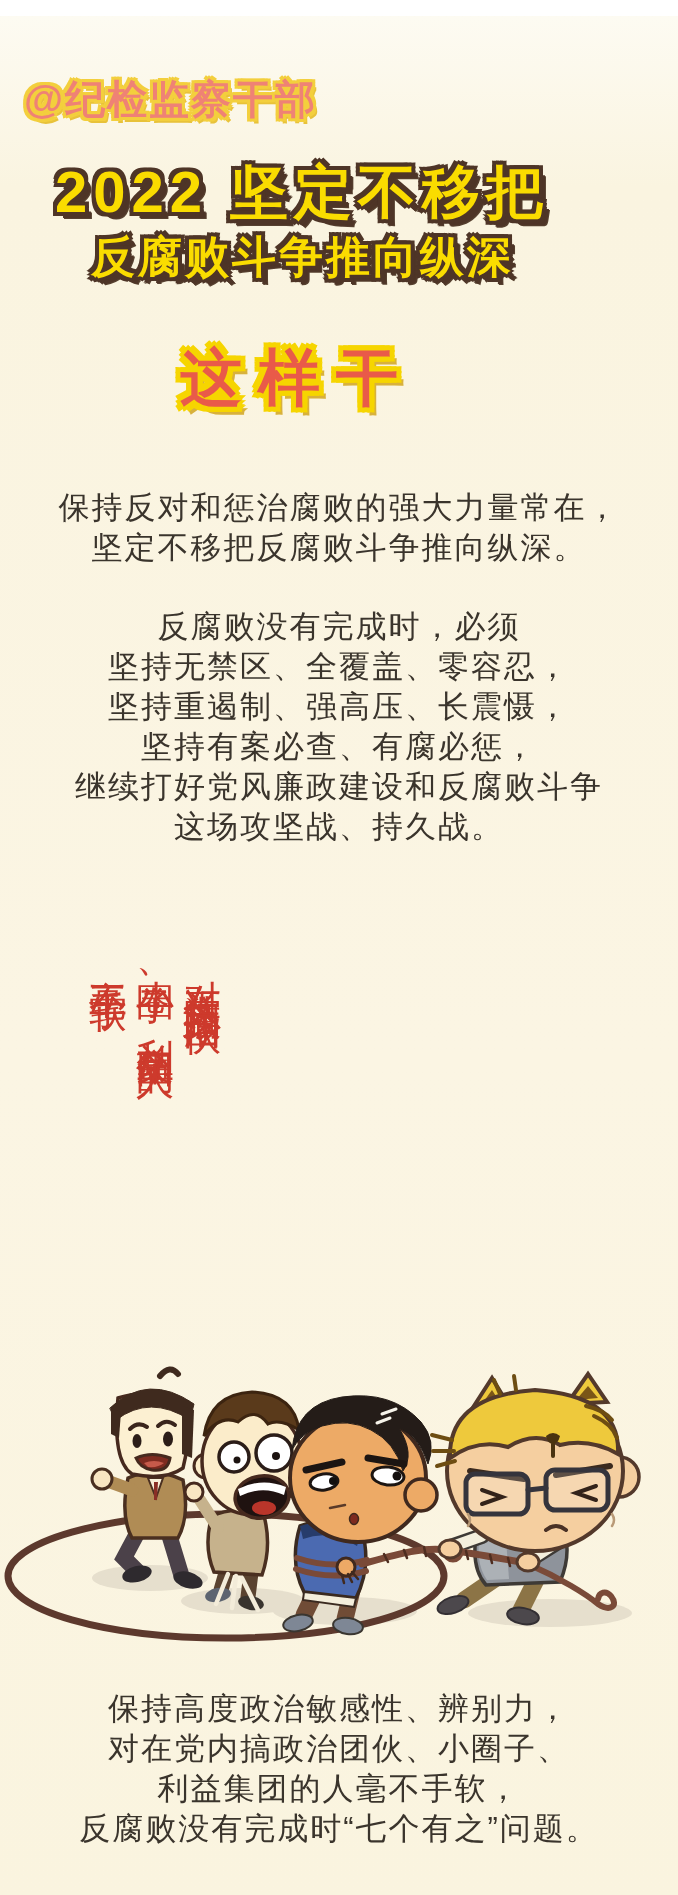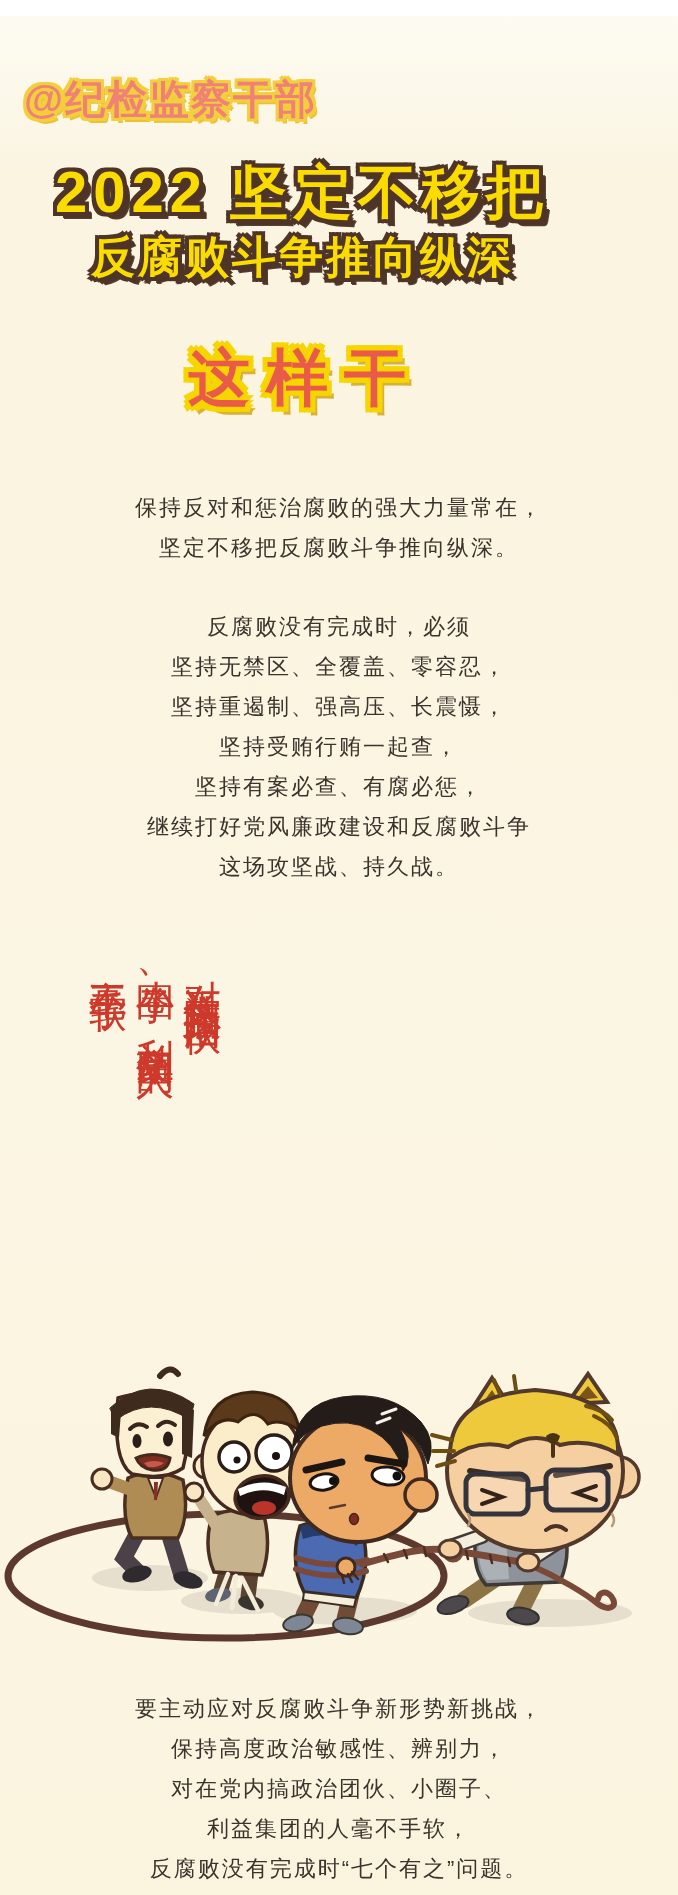--- a/index.html
+++ b/index.html
@@ -39,26 +39,25 @@
   .title3{
     left:0;top:320px;width:594px;text-align:center;
     font-weight:700;font-size:62px;letter-spacing:16px;
     color:#e95a49;
     text-shadow:
       -5px -5px 0 #f6d500,0 -5px 0 #f6d500,5px -5px 0 #f6d500,
       -5px 0 0 #f6d500,5px 0 0 #f6d500,
       -5px 5px 0 #f6d500,0 5px 0 #f6d500,5px 5px 0 #f6d500,
       -4px -4px 0 #f6d500,4px -4px 0 #f6d500,-4px 4px 0 #f6d500,4px 4px 0 #f6d500,
       7px 8px 0 #d8b13c;
-    padding-left: 8px;
   }
   
   .para{
     left:0;width:678px;text-align:center;
-    font-size:22px;line-height:40px;letter-spacing:2px;
+    font-size:31px;line-height:40px;letter-spacing:2px;
     color:#3a342c;font-weight:400;
   }
   .para-intro{top:472px;}
   .para-principles{top:591px;}
   .para-closing{top:1673px;}
   
   .v-slogan{
     left:84px;top:934px;height:450px;
     writing-mode:vertical-rl;
     font-size:38px;line-height:47px;letter-spacing:5px;
@@ -80,21 +79,20 @@
 
   <div class="abs para para-intro">
     <div>保持反对和惩治腐败的强大力量常在，</div>
     <div>坚定不移把反腐败斗争推向纵深。</div>
   </div>
 
   <div class="abs para para-principles">
     <div>反腐败没有完成时，必须</div>
     <div>坚持无禁区、全覆盖、零容忍，</div>
     <div>坚持重遏制、强高压、长震慑，</div>
-    <div>坚持受贿行贿一起查，</div>
     <div>坚持有案必查、有腐必惩，</div>
     <div>继续打好党风廉政建设和反腐败斗争</div>
     <div>这场攻坚战、持久战。</div>
   </div>
 
   <div class="abs v-slogan">
     <span class="col">对在党内搞政治团伙、</span>
     <span class="col">小圈子、利益集团的人</span>
     <span class="col">毫不手软</span>
   </div>
@@ -242,20 +240,19 @@
           <path d="M508 192 L510 200"></path>
       </g>
       <circle cx="453" cy="186" r="8" stroke="#7a4a38" stroke-width="5"></circle>
       <path d="M528 198 C560 212 586 228 598 238 C610 246 619 240 611 230 C606 224 599 226 598 233" stroke="#7a4a38" stroke-width="6"></path>
       <ellipse cx="450" cy="183" rx="11" ry="9" fill="#f5cfa0" stroke="#53392b" stroke-width="3"></ellipse>
       <ellipse cx="528" cy="196" rx="11" ry="9" fill="#f5cfa0" stroke="#53392b" stroke-width="3"></ellipse>
     </g>
   </svg>
 
   <div class="abs para para-closing">
-    <div>要主动应对反腐败斗争新形势新挑战，</div>
     <div>保持高度政治敏感性、辨别力，</div>
     <div>对在党内搞政治团伙、小圈子、</div>
     <div>利益集团的人毫不手软，</div>
     <div>反腐败没有完成时“七个有之”问题。</div>
   </div>
 
 </div>
 
 </body></html>

